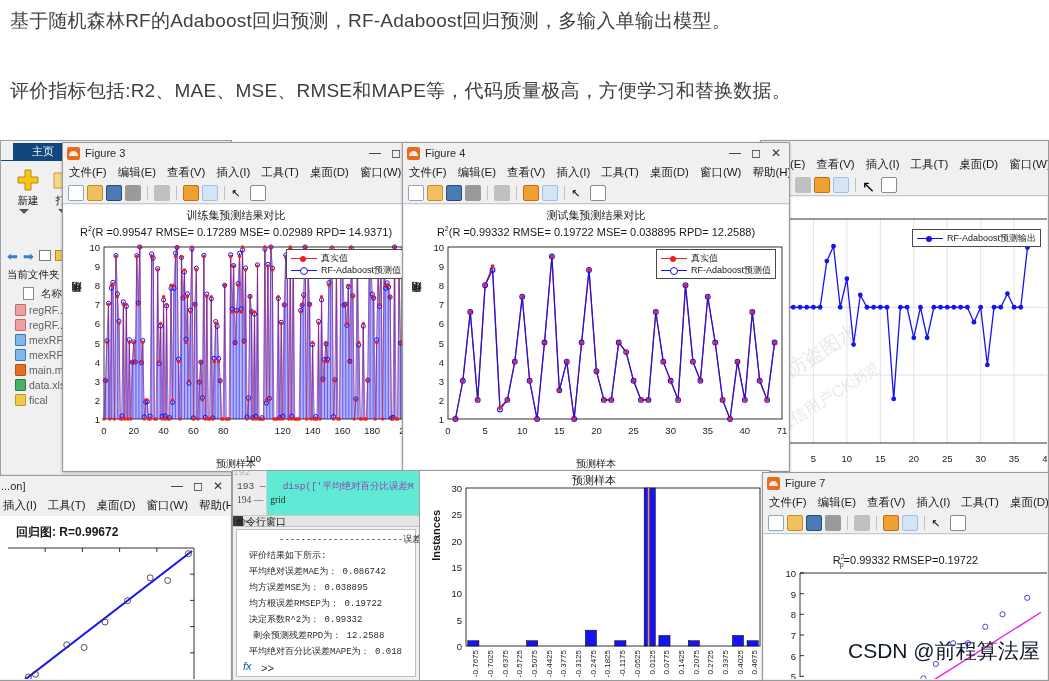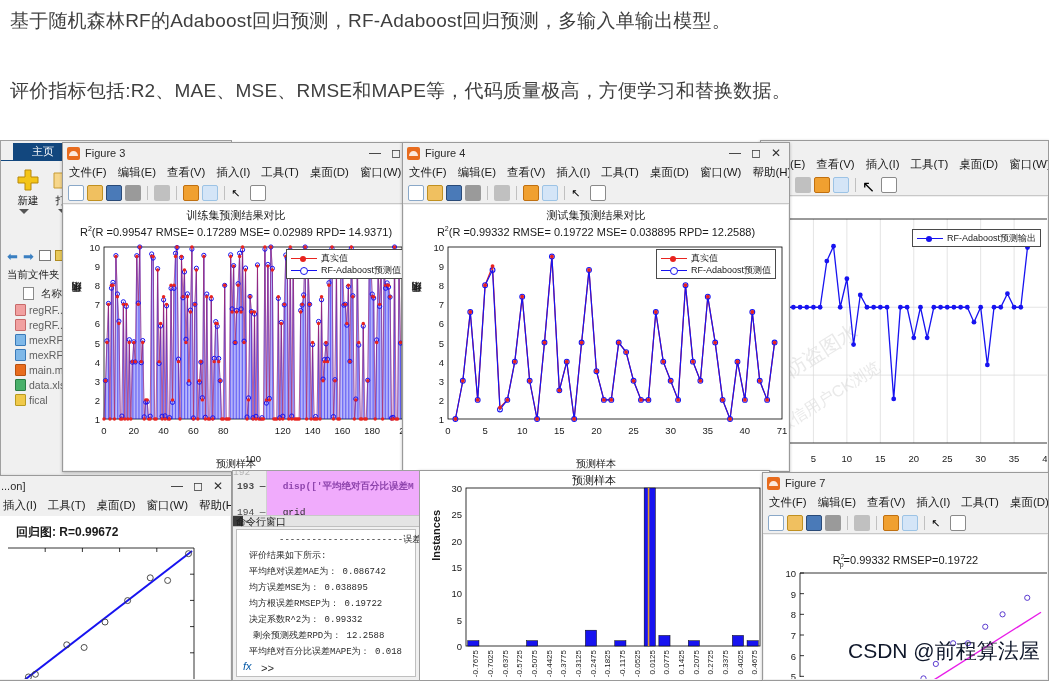--- a/index.html
+++ b/index.html
@@ -1114,25 +1114,25 @@
         <circle cx="111" cy="78.02000000000001" r="3" fill="none" stroke="#3a3a3a" stroke-width="0.9"></circle>
         <circle cx="133.62" cy="56.58" r="3" fill="none" stroke="#3a3a3a" stroke-width="0.9"></circle>
         <circle cx="156.24" cy="33.8" r="3" fill="none" stroke="#3a3a3a" stroke-width="0.9"></circle>
         <circle cx="173.64" cy="36.47999999999999" r="3" fill="none" stroke="#3a3a3a" stroke-width="0.9"></circle>
         <circle cx="194.52" cy="9.680000000000007" r="3" fill="none" stroke="#3a3a3a" stroke-width="0.9"></circle>
       </svg>
   </div>
 </div>
 
 <div id="editorwin">
-  <div style="position:absolute;left:0;top:0;right:0;height:56px;background:#f0abfc;border-bottom:1px solid #bfbfbf;overflow:hidden;">
+  <div style="position:absolute;left:0;top:0;right:0;height:56px;background:#5eead4;border-bottom:1px solid #bfbfbf;overflow:hidden;">
     <div style="position:absolute;left:0;top:0;width:34px;height:44px;background:#ececec;border-right:1px solid #d0d0d0;"></div>
     <div class="codeline" style="left:0px;top:-4px;opacity:.35;"><span class="lnum">192</span></div>
-    <div class="codeline" style="left:4px;top:9px;font-weight:bold;"><span class="lnum">193</span> <span class="lnum">—</span> &nbsp;&nbsp;<span style="color:#8e44ad;">disp(['平均绝对百分比误差M</span></div>
-    <div class="codeline" style="left:4px;top:36px;"><span class="lnum">194</span> <span class="lnum">—</span> &nbsp;&nbsp;<span style="color:#2a2a2a;">grid</span></div>
+    <div class="codeline" style="left:4px;top:9px;"><span class="lnum">193</span> <span class="lnum">—</span> &nbsp;&nbsp;<span style="color:#8e44ad;">disp(['平均绝对百分比误差M</span></div>
+    <div class="codeline" style="left:4px;top:24px;font-family:Liberation Serif, serif;"><span class="lnum">194</span> <span class="lnum">—</span> &nbsp;&nbsp;<span style="color:#2a2a2a;">grid</span></div>
     <div style="position:absolute;left:0;bottom:0;right:0;height:11px;background:#e4e4e4;border-top:1px solid #c8c8c8;">
       <div style="position:absolute;left:0;top:0;width:10px;height:11px;background:#3a3a3a;"></div>
       <div style="position:absolute;left:12px;top:1px;font-size:8px;color:#333;line-height:9px;">&lt;</div>
     </div>
   </div>
   <div style="position:absolute;left:3px;top:44px;font-size:10px;color:#1a1a1a;">命令行窗口</div>
   <div id="cmdwin">
     <div class="cmdline" style="left:42px;top:3px;">-----------------------误差计算-</div>
     <div class="cmdline" style="left:12px;top:19px;">评价结果如下所示:</div>
     <div class="cmdline" style="left:12px;top:35px;">平均绝对误差MAE为： 0.086742</div>

